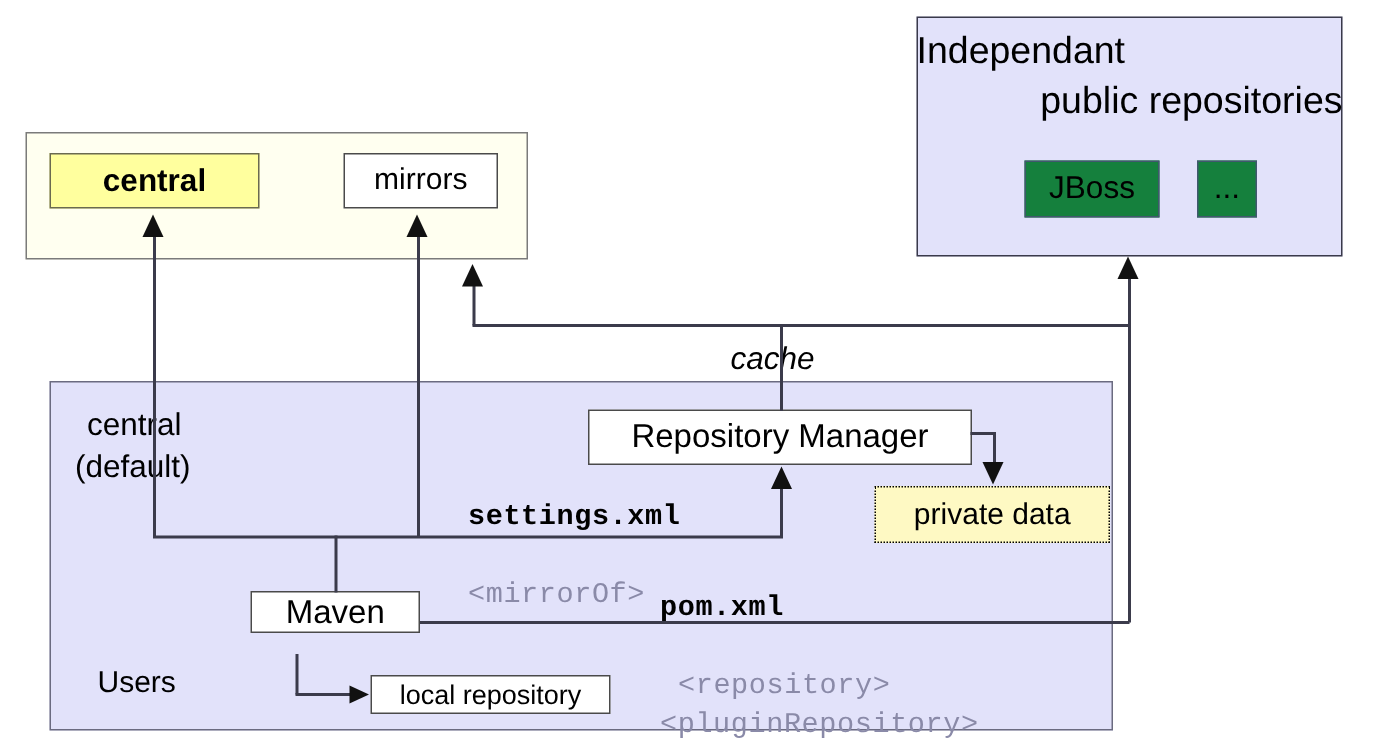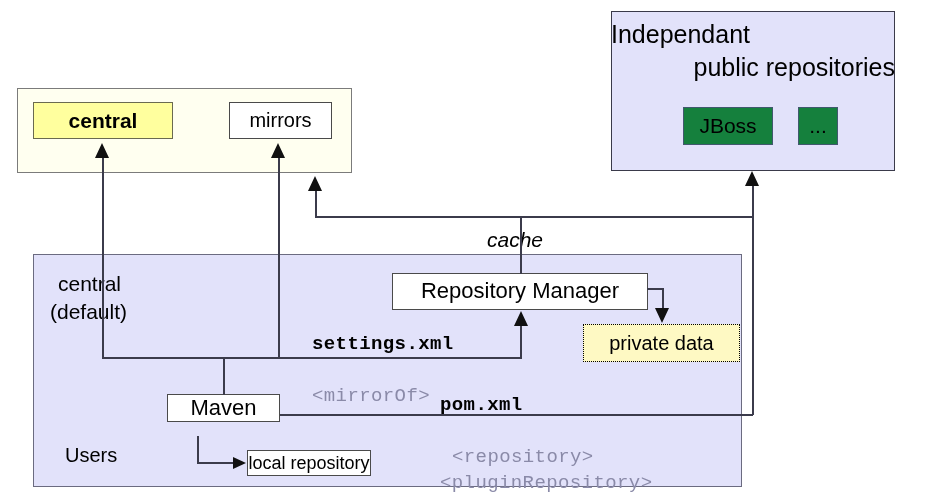--- a/index.html
+++ b/index.html
@@ -69,21 +69,21 @@
 
   <div class="lbl lbl-plain" style="left:58px;top:272px;font-size:21px;">central</div>
   <div class="lbl lbl-plain" style="left:50px;top:300px;font-size:21px;">(default)</div>
 
   <div class="box node-white" style="left:392px;top:273px;width:256px;height:37px;font-size:22px;">Repository Manager</div>
 
   <div class="box node-dotted" style="left:583px;top:324px;width:157px;height:38px;font-size:20px;">private data</div>
 
   <div class="box node-white" style="left:167px;top:394px;width:113px;height:28px;font-size:22px;">Maven</div>
 
-  <div class="box node-thin" style="left:247px;top:450px;width:124px;height:26px;font-size:18px;">local repository</div>
+  <div class="box node-thin" style="left:247px;top:450px;width:160px;height:26px;font-size:18px;">local repository</div>
 
   <div class="lbl ital lbl-plain" style="left:487px;top:228px;font-size:21px;">cache</div>
 
   <div class="lbl mono-b" style="left:312px;top:333px;font-size:19px;letter-spacing:0.4px;">settings.xml</div>
 
   <div class="lbl mono-g" style="left:312px;top:361px;font-size:19px;letter-spacing:0.4px;">&lt;mirrorOf&gt;</div>
 
   <div class="lbl mono-b" style="left:440px;top:394px;font-size:19px;letter-spacing:0.4px;">pom.xml</div>
 
   <div class="lbl mono-g" style="left:452px;top:422px;font-size:19px;letter-spacing:0.4px;text-align:right;">&lt;repository&gt;</div>

